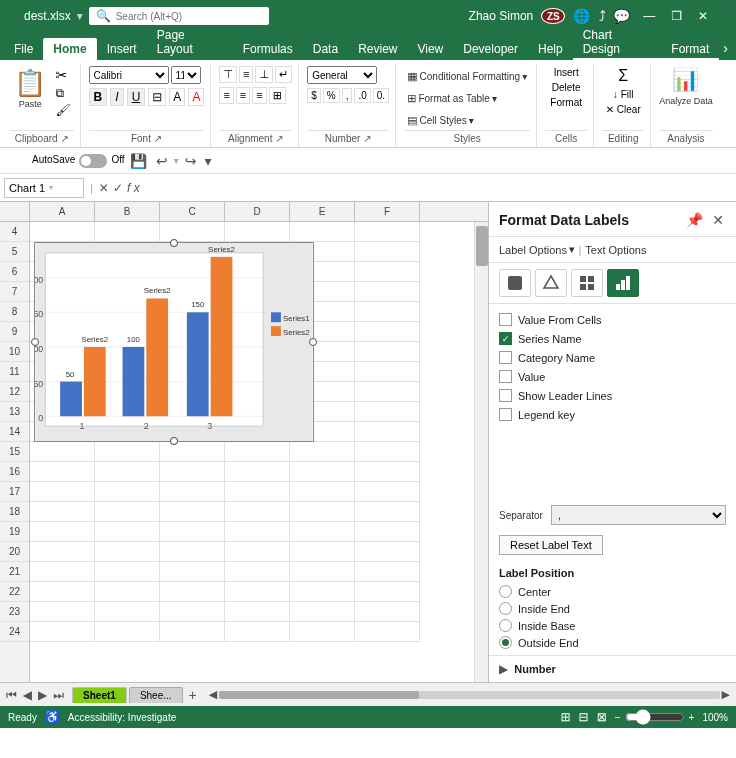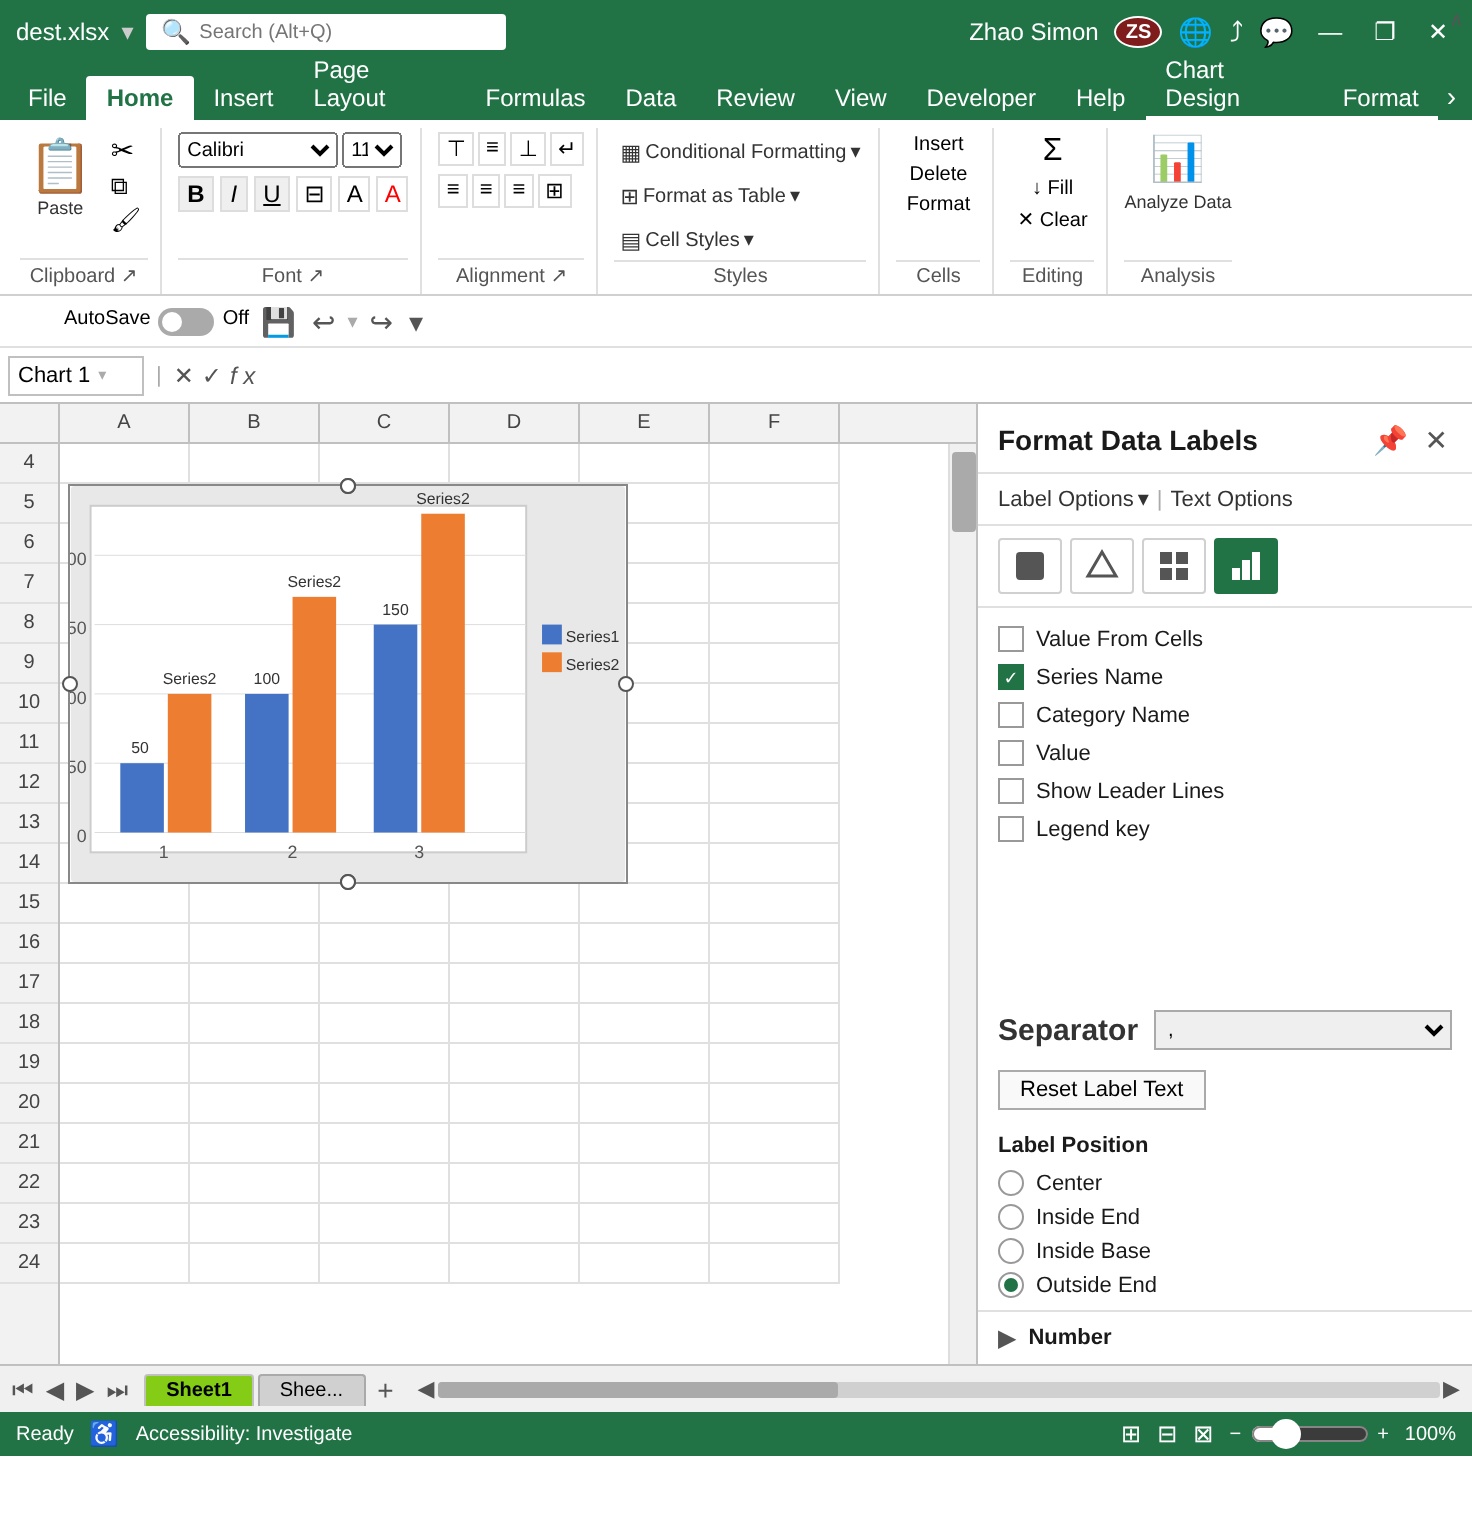--- a/index.html
+++ b/index.html
@@ -1,19 +1,19 @@
 <!DOCTYPE html>
 <html><head>
   <meta charset="utf-8">
   <style>
     * { box-sizing: border-box; margin: 0; padding: 0; }
     body { font-family: 'Segoe UI', Arial, sans-serif; font-size: 11px; background: #fff; width: 736px; height: 758px; overflow: hidden; }
 
     
-    .title-bar { background: #217346; color: #fff; height: 32px; display: flex; align-items: center; padding: 0 8px; }
+    .title-bar { background: #217346; color: #fff; height: 32px; display: flex; align-items: center; padding: 0 24px; }
     .title-bar-left { display: flex; align-items: center; gap: 6px; flex: 1; }
     .file-name { font-size: 12px; color: #fff; }
     .title-bar-search { background: #fff; border-radius: 2px; display: flex; align-items: center; padding: 2px 8px; gap: 4px; width: 180px; }
     .title-bar-search input { border: none; outline: none; font-size: 11px; width: 100%; }
     .title-bar-right { display: flex; align-items: center; gap: 8px; }
     .user-name { font-size: 12px; color: #fff; }
     .user-avatar { background: #7f1d1d; border: 1px solid #fff; border-radius: 50%; width: 24px; height: 16px; display: flex; align-items: center; justify-content: center; font-size: 10px; color: #fff; font-weight: bold; }
     .title-bar-icons { display: flex; gap: 8px; color: #fff; font-size: 14px; }
     .win-btn { color: #fff; font-size: 12px; cursor: pointer; padding: 0 4px; }
 
@@ -31,21 +31,21 @@
     .ribbon-btn-small { display: flex; align-items: center; gap: 2px; padding: 1px 3px; cursor: pointer; border-radius: 2px; font-size: 10px; color: #333; white-space: nowrap; }
     .ribbon-styles { display: flex; flex-direction: column; justify-content: space-around; }
 
     
     .clipboard-group { display: flex; gap: 2px; }
     .paste-btn { display: flex; flex-direction: column; align-items: center; padding: 2px 4px; cursor: pointer; }
     .small-btns { display: flex; flex-direction: column; gap: 1px; }
 
     
     .formula-area { display: flex; align-items: center; height: 28px; border-bottom: 1px solid #c0c0c0; padding: 0 4px; gap: 4px; }
-    .name-box { width: 68px; border: 1px solid #c0c0c0; height: 20px; padding: 0 4px; font-size: 11px; display: flex; align-items: center; }
+    .name-box { width: 80px; border: 1px solid #c0c0c0; height: 20px; padding: 0 4px; font-size: 11px; display: flex; align-items: center; }
     .formula-sep { color: #aaa; padding: 0 2px; }
     .formula-btns { display: flex; gap: 4px; color: #555; font-size: 12px; }
     .formula-input { flex: 1; border: none; outline: none; font-size: 11px; }
 
     
     .quick-access { display: flex; align-items: center; height: 26px; padding: 0 8px; gap: 4px; background: #fff; border-bottom: 1px solid #e0e0e0; }
     .autosave { display: flex; align-items: flex-start; gap: 4px; font-size: 10px; margin-left: 24px; }
     .toggle { background: #aaa; border-radius: 8px; width: 28px; height: 14px; display: flex; align-items: center; padding: 0 2px; }
     .toggle-knob { background: #fff; width: 10px; height: 10px; border-radius: 50%; }
     .qa-btn { font-size: 14px; color: #555; cursor: pointer; padding: 0 2px; }
@@ -87,21 +87,21 @@
     .icon-btn-panel.active { background: #217346; color: #fff; border-color: #217346; }
 
     .options-list { padding: 6px 10px; flex: 1; }
     .option-item { display: flex; align-items: center; gap: 6px; padding: 3px 0; }
     .checkbox { width: 13px; height: 13px; border: 1px solid #999; background: #fff; display: flex; align-items: center; justify-content: center; cursor: pointer; flex-shrink: 0; }
     .checkbox.checked { background: #217346; border-color: #217346; }
     .checkbox.checked::after { content: '✓'; color: #fff; font-size: 9px; }
     .option-label { font-size: 11px; color: #1a1a1a; cursor: pointer; }
 
     .separator-row { display: flex; align-items: center; padding: 6px 10px; gap: 8px; }
-    .separator-label { font-size: 15px; color: #333; font-weight: bold; }
+    .separator-label { font-size: 10px; color: #333; }
     .separator-select { flex: 1; border: 1px solid #aaa; font-size: 10px; padding: 1px 2px; height: 20px; }
 
     .reset-btn-row { padding: 4px 10px 8px 10px; }
     .reset-btn { border: 1px solid #aaa; background: #f9f9f9; font-size: 11px; padding: 3px 10px; cursor: pointer; }
 
     .label-position-section { padding: 4px 10px; }
     .section-title { font-size: 11px; font-weight: 600; color: #1a1a1a; margin-bottom: 4px; }
     .radio-item { display: flex; align-items: center; gap: 6px; padding: 2px 0; }
     .radio-btn { width: 13px; height: 13px; border: 1px solid #999; border-radius: 50%; background: #fff; display: flex; align-items: center; justify-content: center; cursor: pointer; flex-shrink: 0; }
     .radio-btn.checked::after { content: ''; width: 7px; height: 7px; border-radius: 50%; background: #217346; display: block; }
@@ -230,20 +230,38 @@
         <span style="cursor:pointer;border:1px solid #ddd;padding:1px 3px;">≡</span>
         <span style="cursor:pointer;border:1px solid #ddd;padding:1px 3px;">⊞</span>
       </div>
     </div>
     <div class="ribbon-group-label">
       <span>Alignment</span>
       <span style="cursor:pointer;">↗</span>
     </div>
   </div>
 
+  <div class="ribbon-group" style="min-width:70px;">
+    <div class="ribbon-group-content" style="flex-direction:column;width:100%;">
+      <select style="font-size:10px;width:70px;height:18px;">
+        <option>General</option>
+      </select>
+      <div style="display:flex;gap:2px;margin-top:2px;">
+        <span style="cursor:pointer;border:1px solid #ddd;padding:1px 3px;font-size:10px;">$</span>
+        <span style="cursor:pointer;border:1px solid #ddd;padding:1px 3px;font-size:10px;">%</span>
+        <span style="cursor:pointer;border:1px solid #ddd;padding:1px 3px;font-size:10px;">,</span>
+        <span style="cursor:pointer;border:1px solid #ddd;padding:1px 3px;font-size:10px;">.0</span>
+        <span style="cursor:pointer;border:1px solid #ddd;padding:1px 3px;font-size:10px;">0.</span>
+      </div>
+    </div>
+    <div class="ribbon-group-label">
+      <span>Number</span>
+      <span style="cursor:pointer;">↗</span>
+    </div>
+  </div>
 
   <div class="ribbon-group" style="min-width:120px;">
     <div class="ribbon-group-content ribbon-styles" style="width:100%;">
       <div class="ribbon-btn-small">
         <span style="font-size:11px;">▦</span>
         <span>Conditional Formatting</span>
         <span>▾</span>
       </div>
       <div class="ribbon-btn-small">
         <span style="font-size:11px;">⊞</span>

